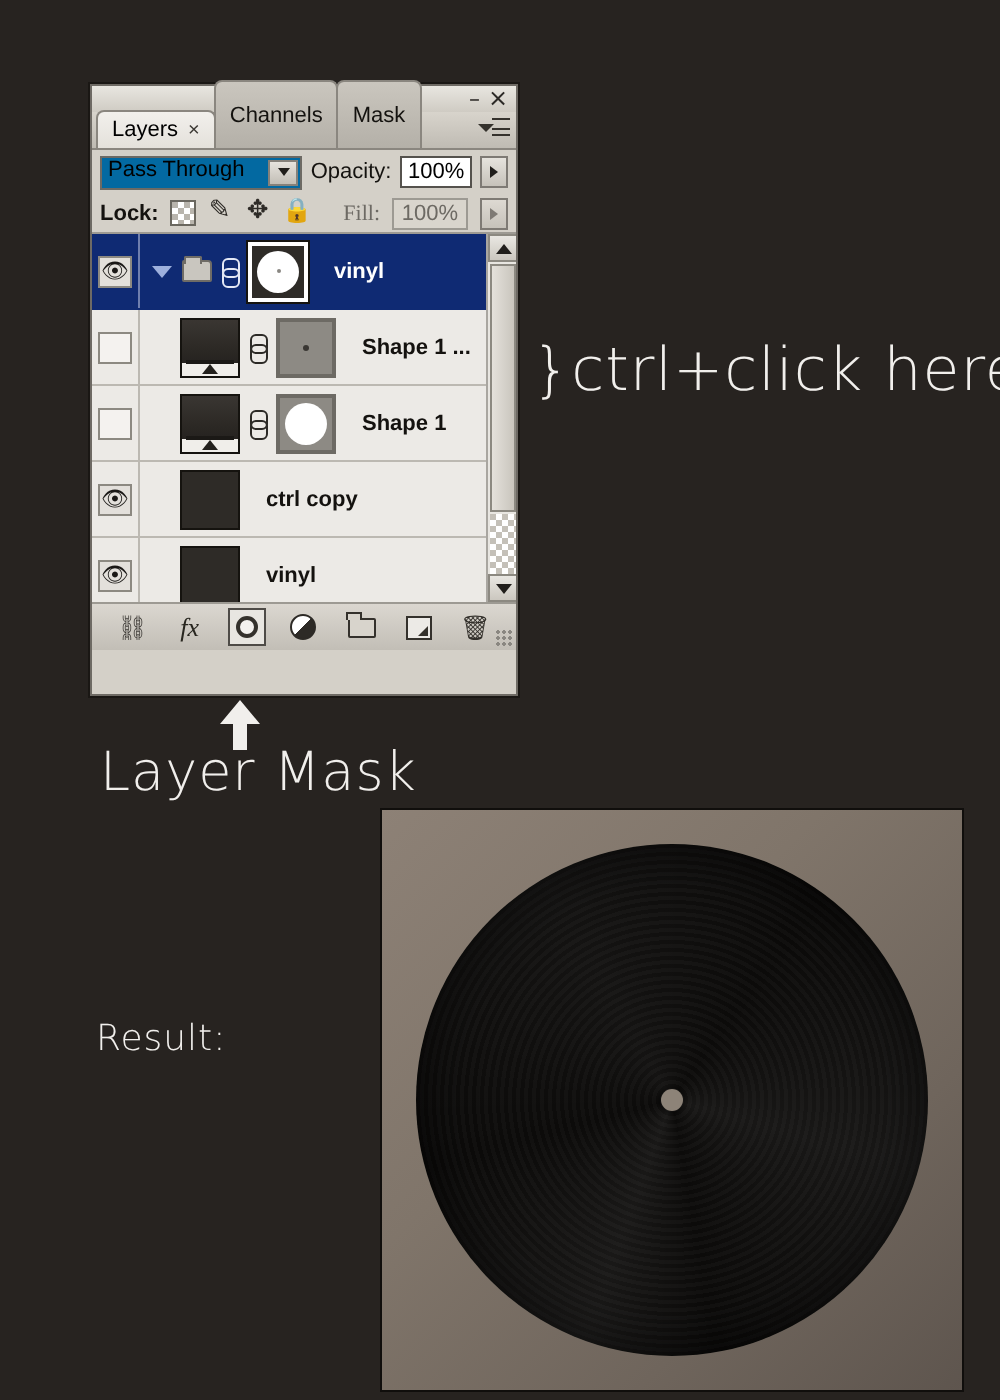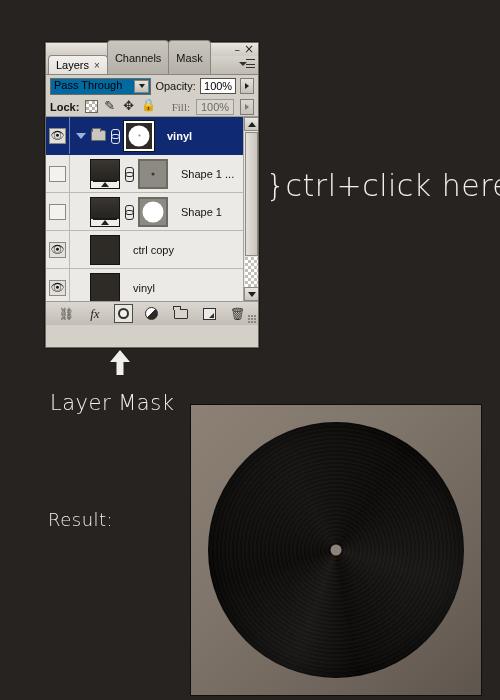--- a/index.html
+++ b/index.html
@@ -371,20 +371,21 @@
     border-right: 4px solid transparent;
     border-bottom: 5px solid #23211d;
   }
   .layer-name {
     font-size: 11px;
     color: #14120f;
     margin-left: 8px;
     white-space: nowrap;
     overflow: hidden;
     text-overflow: ellipsis;
+    font-weight: bold;
   }
   .layer-row.selected .layer-name {
     color: #ffffff;
     font-weight: bold;
   }
   .indent { margin-left: 14px; }
 
   
   .list-scroll {
     position: absolute;
@@ -528,22 +529,22 @@
     white-space: nowrap;
   }
   #annot-ctrl-click {
     left: 266px;
     top: 169px;
     font-size: 30px;
     line-height: 34px;
   }
   #annot-layer-mask {
     left: 50px;
-    top: 388px;
-    font-size: 21px;
+    top: 372px;
+    font-size: 27px;
     line-height: 30px;
   }
   #annot-result {
     left: 48px;
     top: 505px;
     font-size: 18px;
     line-height: 30px;
   }
   #annot-arrow {
     position: absolute;

